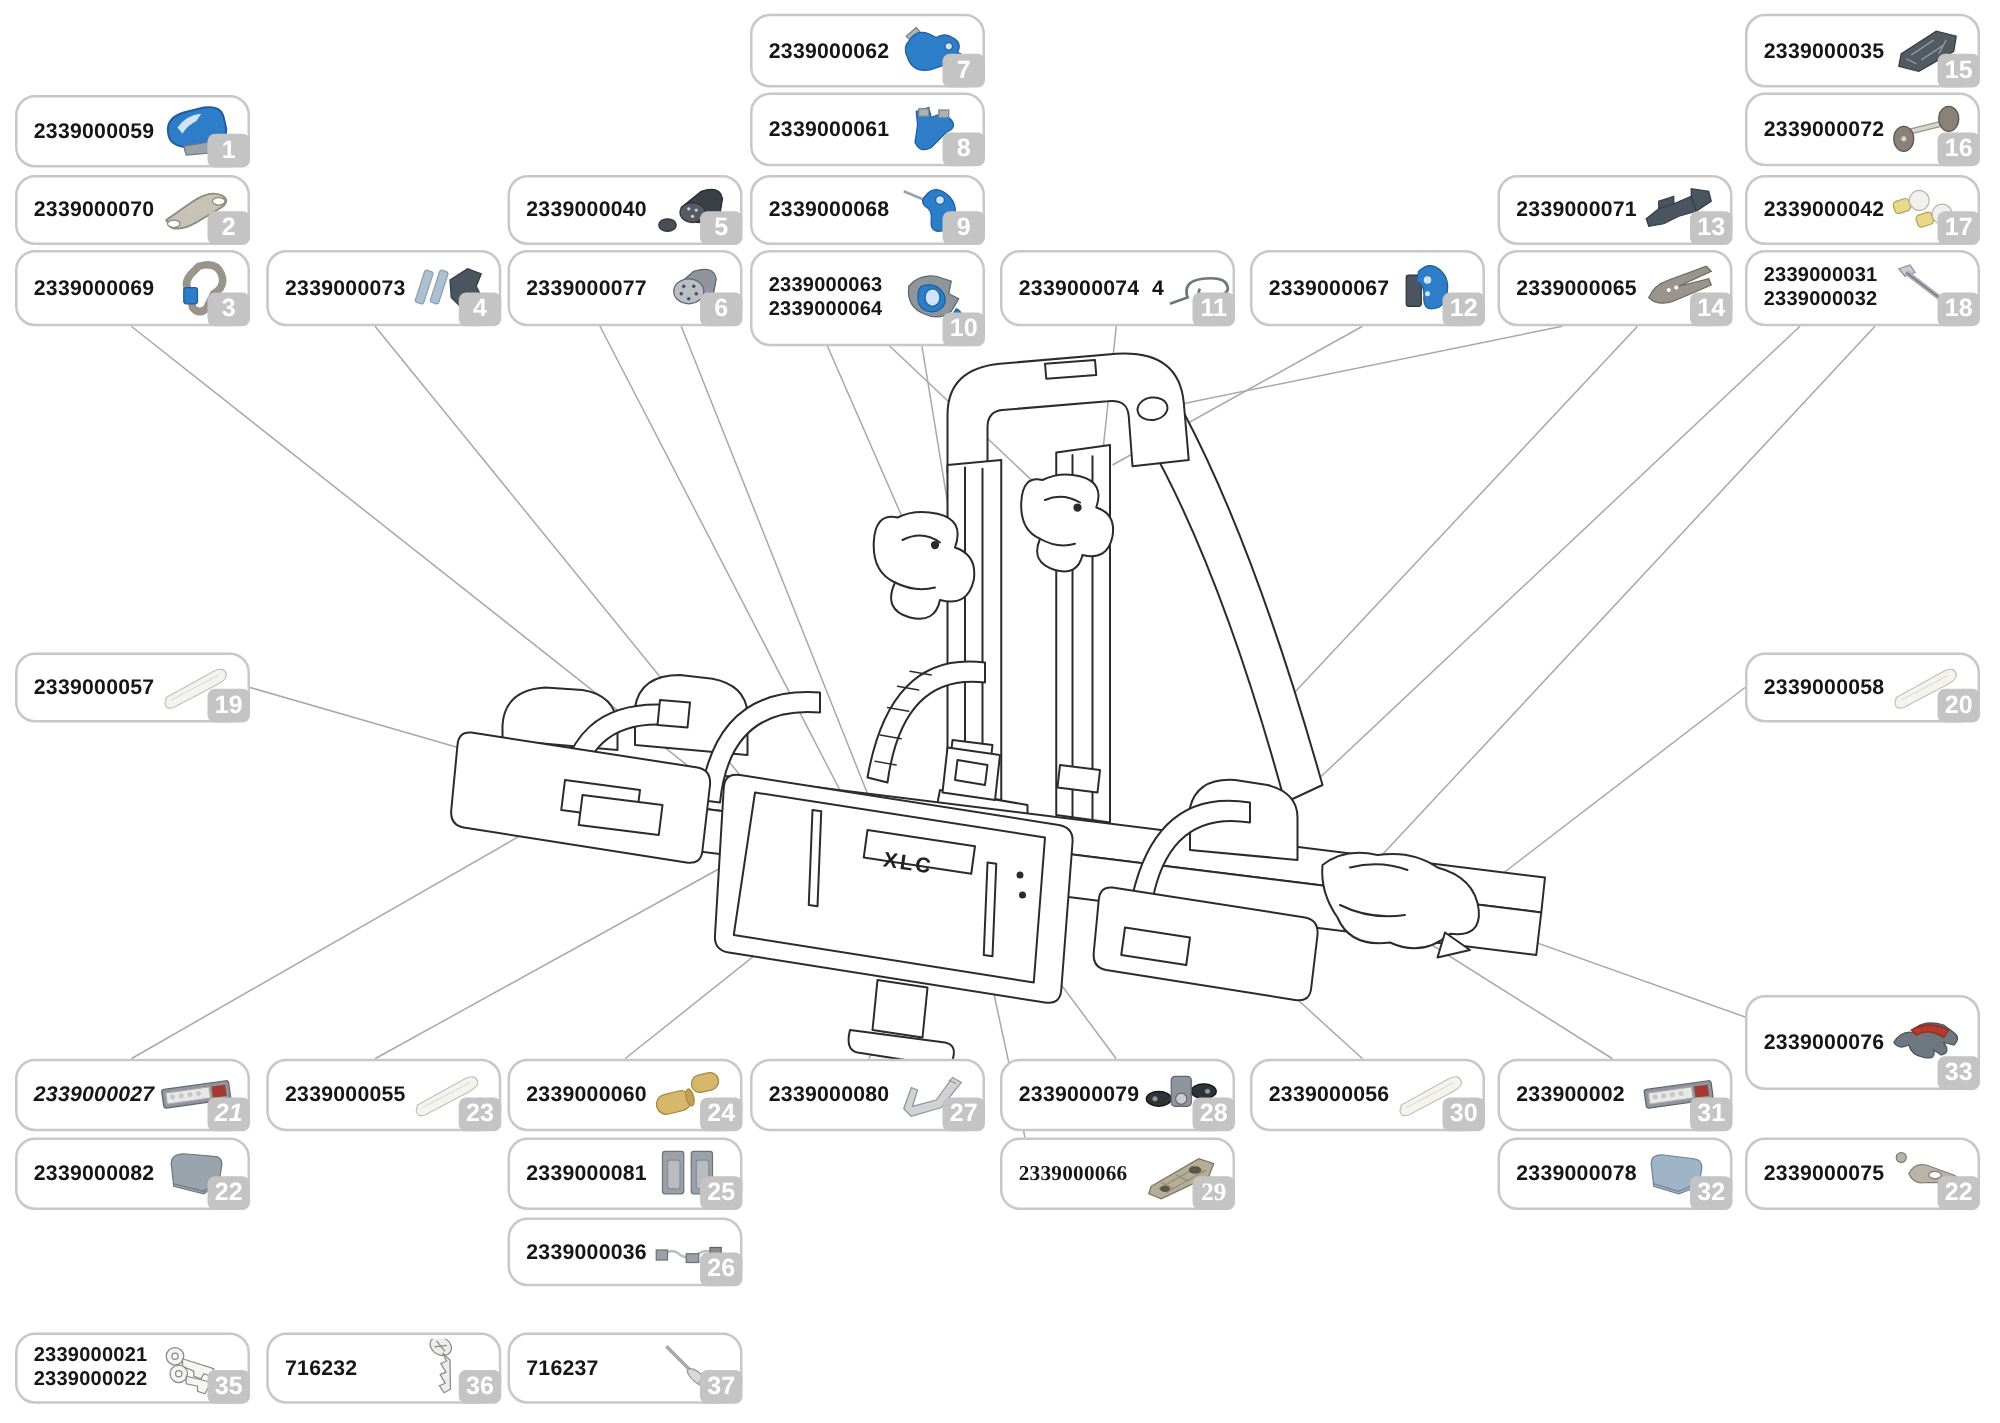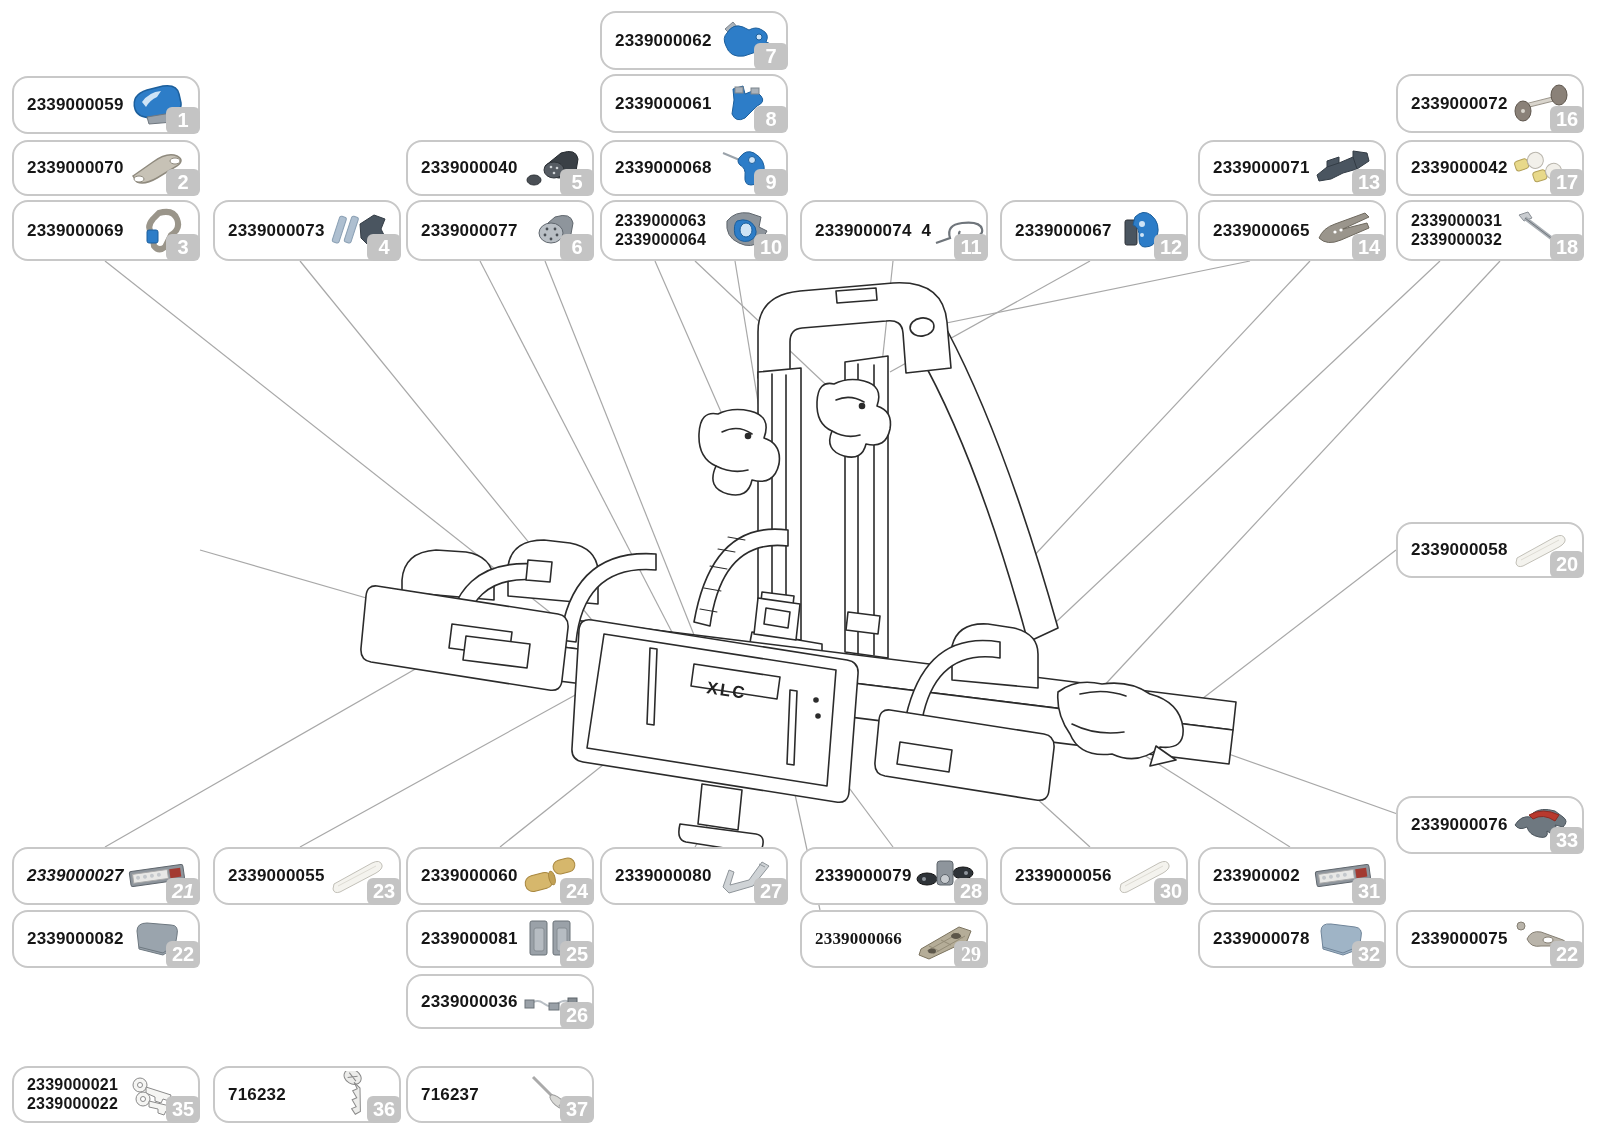--- a/index.html
+++ b/index.html
@@ -243,21 +243,21 @@
 
       <div class="icon">
           <svg viewBox="0 0 60 48">
             <line x1="8" y1="9" x2="27" y2="17" stroke="#9aa2aa" stroke-width="2"></line>
             <path d="M25 13 Q31 5 39 9 Q51 16 49 28 Q47 41 36 41 Q29 41 30 32 Q31 24 25 21 Q21 17 25 13Z" fill="#2d7dc8" stroke="#1c5f9c"></path>
             <circle cx="37" cy="16" r="3.5" fill="#cfe4f6" stroke="#1c5f9c"></circle>
           </svg>
         </div>
       <div class="badge">9</div>
     </div>
-      <div class="part-box" style="left: 600px; top: 200px; width: 188px; height: 61px;">
+      <div class="part-box" style="left: 600px; top: 200px; width: 188px; height: 77px;">
       <div class="labels multi">
           <div>2339000063</div>
           <div>2339000064</div>
         </div>
 
       <div class="icon">
           <svg viewBox="0 0 60 48">
             <path d="M12 14 Q20 4 34 6 L46 10 L44 20 L52 24 L46 34 Q36 42 24 36 Q10 30 12 14Z" fill="#8e959c" stroke="#5f666d"></path>
             <path d="M22 14 Q34 10 40 20 Q44 30 34 34 Q24 36 20 28 Q18 18 22 14Z" fill="#2d7dc8" stroke="#1c5f9c"></path>
             <ellipse cx="31" cy="23" rx="6" ry="7" fill="#cfe4f6" stroke="#1c5f9c"></ellipse>
@@ -312,20 +312,33 @@
         </div>
 
       <div class="icon">
           <svg viewBox="0 0 60 48">
             <path d="M6 31 Q10 21 22 17 L52 6 L56 10 L30 22 L54 16 L56 21 L28 33 Q14 39 6 31Z" fill="#9a958c" stroke="#6e695f"></path>
             <circle cx="22" cy="25" r="1.6" fill="#fff"></circle>
             <circle cx="28" cy="23" r="1.6" fill="#fff"></circle>
           </svg>
         </div>
       <div class="badge">14</div>
+    </div>
+      <div class="part-box" style="left: 1396px; top: 11px; width: 188px; height: 59px;">
+      <div class="labels">
+          <div>2339000035</div>
+        </div>
+
+      <div class="icon">
+          <svg viewBox="0 0 60 48">
+            <path d="M10 26 L38 8 L54 12 L52 24 L24 40 L8 36Z" fill="#525a62" stroke="#343b42"></path>
+            <path d="M18 27 L36 15 M26 31 L44 19 M22 34 L14 30 M46 15 L40 26" stroke="#9aa2aa" fill="none"></path>
+          </svg>
+        </div>
+      <div class="badge">15</div>
     </div>
       <div class="part-box" style="left: 1396px; top: 74px; width: 188px; height: 59px;">
       <div class="labels">
           <div>2339000072</div>
         </div>
 
       <div class="icon">
           <svg viewBox="0 0 60 48">
             <rect x="13" y="20" width="34" height="4" transform="rotate(-14 30 22)" fill="#d9d5cd" stroke="#9b958b"></rect>
             <ellipse cx="12" cy="31" rx="8" ry="10" fill="#8a8178" stroke="#5e564d"></ellipse>
@@ -359,20 +372,33 @@
         </div>
 
       <div class="icon">
           <svg viewBox="0 0 60 48">
             <path d="M8 8 L17 5 L21 11 L13 14Z" fill="#c9ccd0" stroke="#8b9096"></path>
             <line x1="14" y1="11" x2="52" y2="40" stroke="#a7adb3" stroke-width="4"></line>
             <line x1="14" y1="11" x2="52" y2="40" stroke="#6f757b" stroke-width="1"></line>
           </svg>
         </div>
       <div class="badge">18</div>
+    </div>
+      <div class="part-box" style="left: 12px; top: 522px; width: 188px; height: 56px;">
+      <div class="labels">
+          <div>2339000057</div>
+        </div>
+
+      <div class="icon">
+          <svg viewBox="0 0 60 48">
+            <path d="M6 32 L44 11 Q52 7 54 13 Q55 17 48 21 L12 40 Q6 42 5 37Z" fill="#f4f3ee" stroke="#c2c0b8"></path>
+            <path d="M10 34 L48 14" stroke="#dedcd4" fill="none"></path>
+          </svg>
+        </div>
+      <div class="badge">19</div>
     </div>
       <div class="part-box" style="left: 1396px; top: 522px; width: 188px; height: 56px;">
       <div class="labels">
           <div>2339000058</div>
         </div>
 
       <div class="icon">
           <svg viewBox="0 0 60 48">
             <path d="M6 32 L44 11 Q52 7 54 13 Q55 17 48 21 L12 40 Q6 42 5 37Z" fill="#f4f3ee" stroke="#c2c0b8"></path>
             <path d="M10 34 L48 14" stroke="#dedcd4" fill="none"></path>
@@ -554,21 +580,21 @@
         </div>
 
       <div class="icon">
           <svg viewBox="0 0 60 48">
             <path d="M8 16 Q8 8 18 9 L42 12 Q50 13 48 22 L46 34 L30 40 L10 34Z" fill="#9fb4c6" stroke="#6f8499"></path>
             <path d="M10 32 L30 38 L44 32" fill="none" stroke="#6f8499"></path>
           </svg>
         </div>
       <div class="badge">32</div>
     </div>
-      <div class="part-box" style="left: 1396px; top: 796px; width: 188px; height: 58px;">
+      <div class="part-box" style="left: 1396px; top: 796px; width: 188px; height: 76px;">
       <div class="labels">
           <div>2339000076</div>
         </div>
 
       <div class="icon">
           <svg viewBox="0 0 60 48">
             <path d="M4 24 Q10 14 20 16 L22 12 Q30 6 44 10 L52 16 Q58 20 52 26 L44 24 Q50 32 42 34 L36 30 Q38 38 28 36 Q18 34 16 26 Q8 30 4 24Z" fill="#6e7880" stroke="#4b555d"></path>
             <path d="M18 14 Q32 6 48 14 L44 20 Q32 12 22 18Z" fill="#b8392e" stroke="#8d2a22"></path>
             <path d="M50 36 L58 40 L48 43Z" fill="#4b555d"></path>
           </svg>

